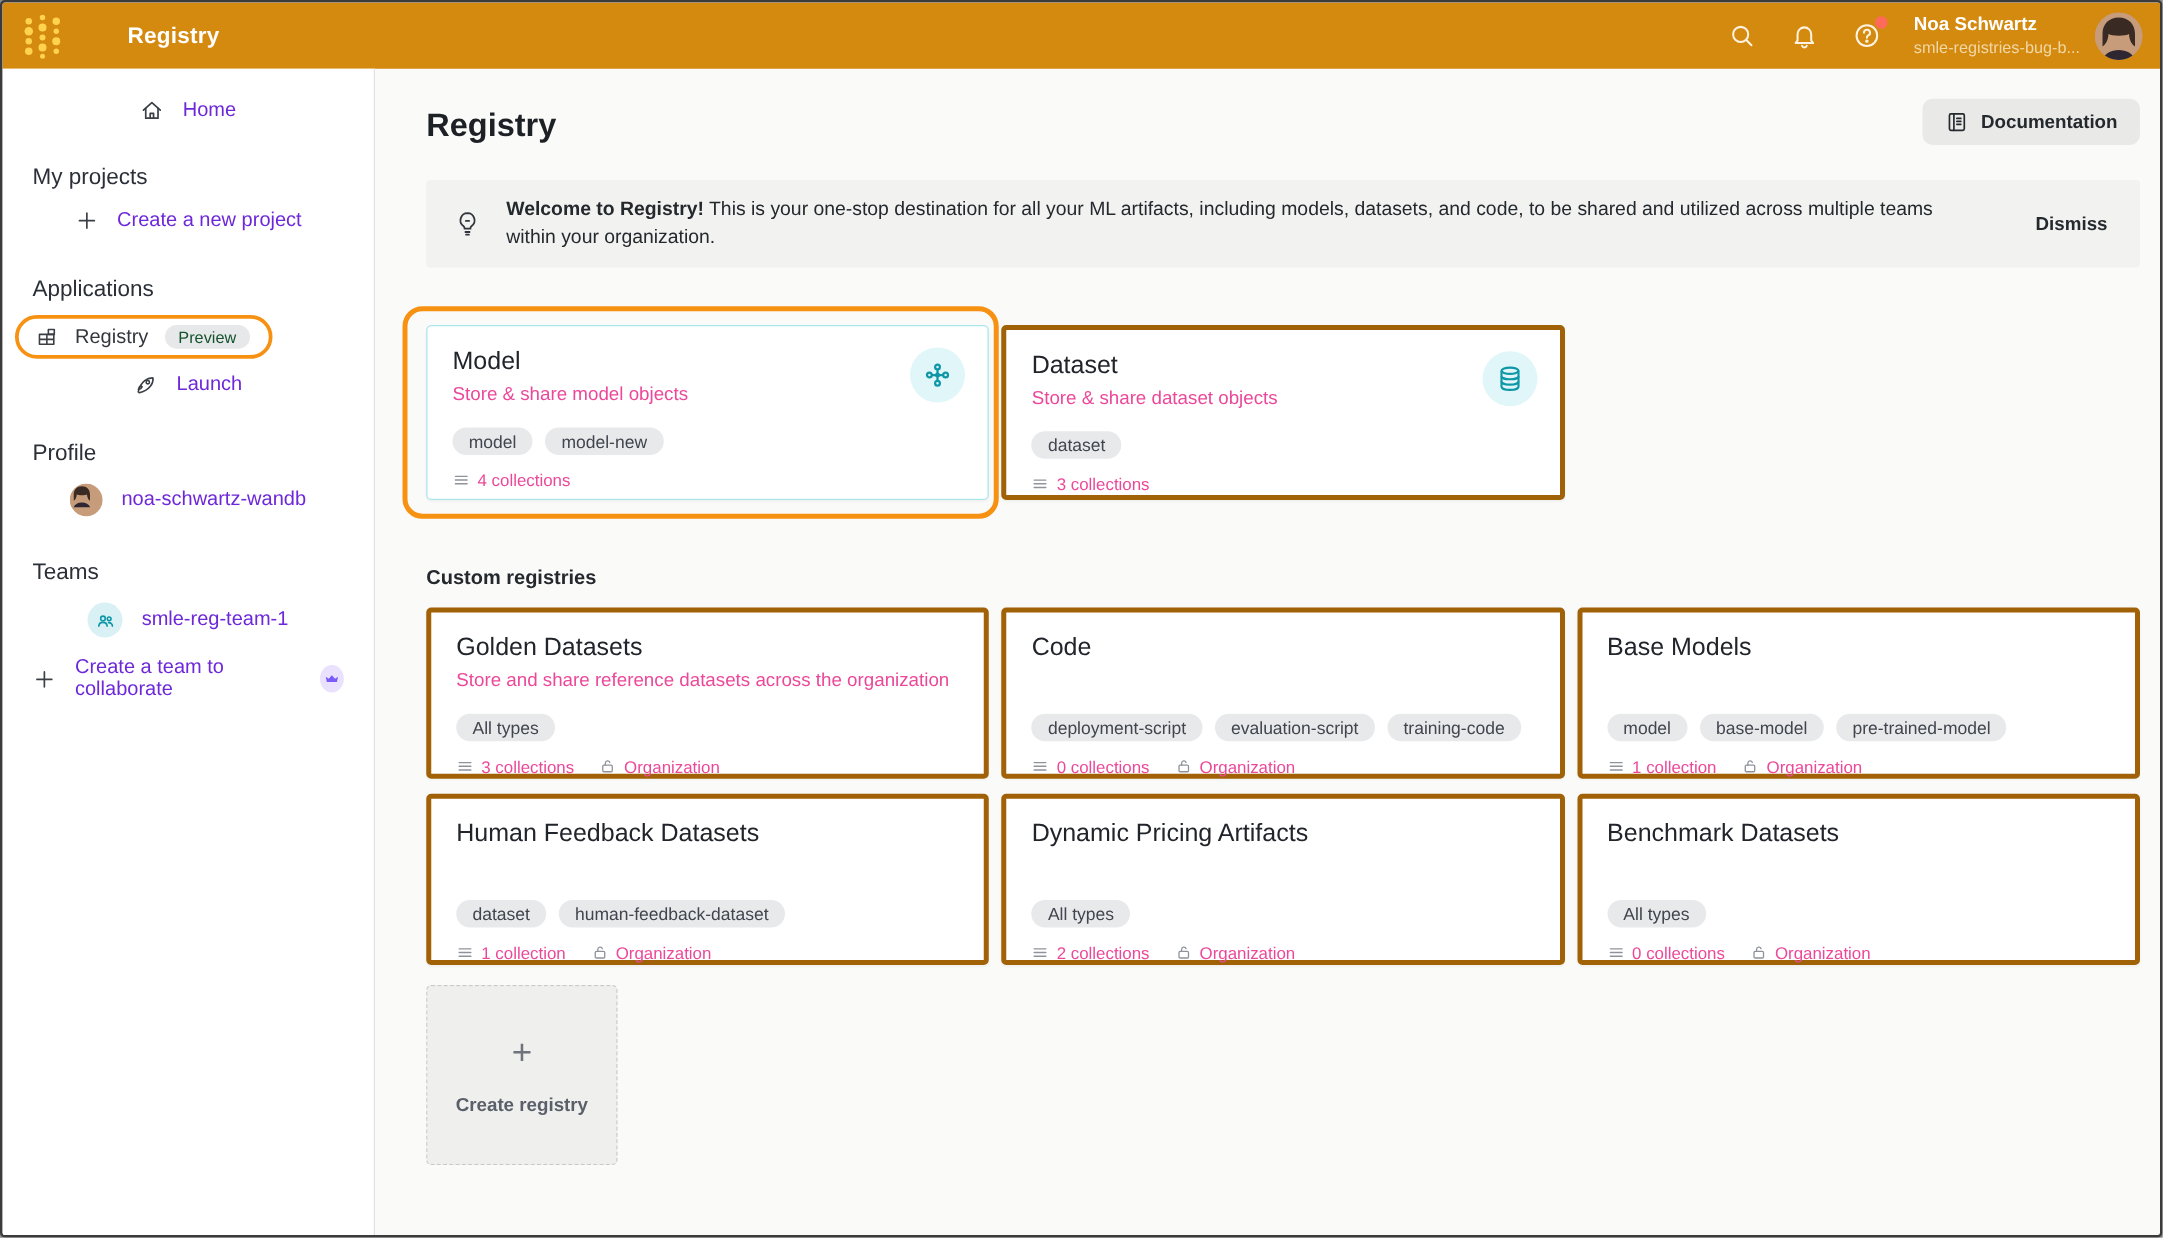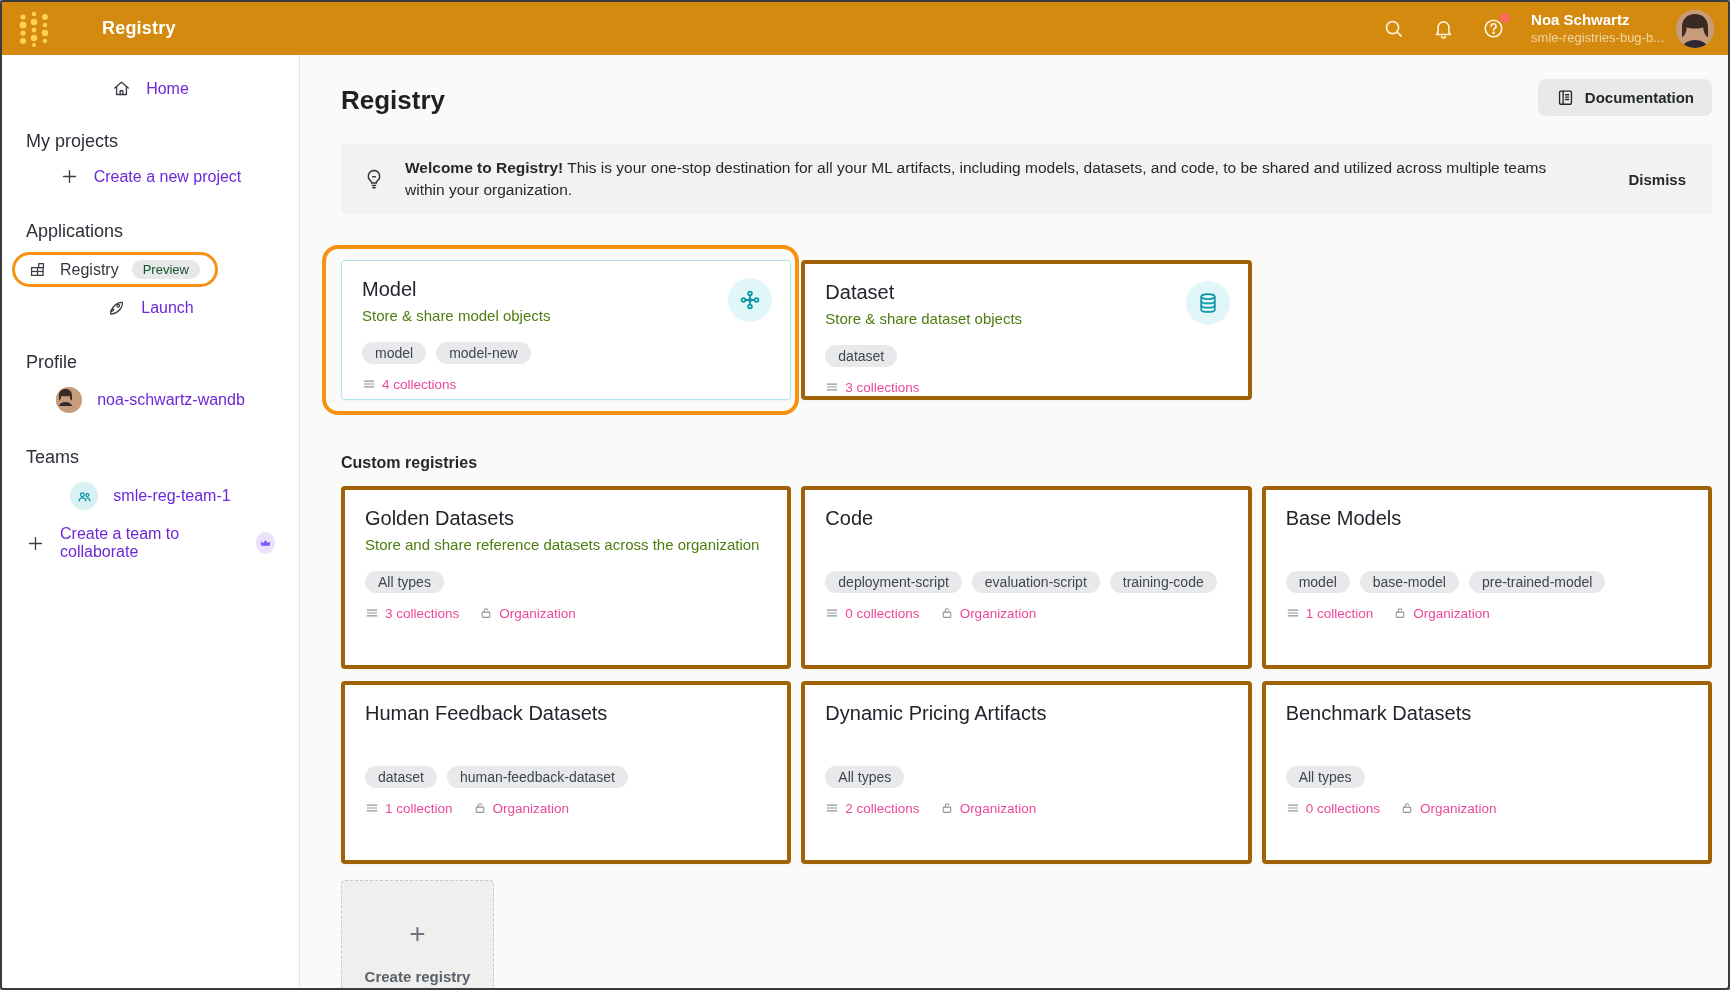--- a/index.html
+++ b/index.html
@@ -52,25 +52,25 @@
   .banner-bulb{flex:0 0 auto;margin-right:20px;color:#33373D;}
   .banner-bulb svg{width:22px;height:22px;display:block;}
   .banner-text{flex:1;font-size:15.5px;color:#24292E;line-height:1.45;padding-right:40px;}
   .banner-text b{font-weight:700;}
   .dismiss{flex:0 0 auto;font-size:15px;font-weight:600;color:#24292E;cursor:pointer;}
 
   
   .grid3{display:grid;grid-template-columns:repeat(3,1fr);gap:12px 10px;}
   .core-grid{margin-top:46px;}
   .card{position:relative;background:#fff;border:4px solid #a16207;border-radius:4px;box-shadow:0 1px 2px rgba(0,0,0,.04);box-sizing:border-box;padding:17px 20px;height:140px;cursor:pointer;}
-  .card.custom{height:183px;}
+  .card.custom{height:137px;}
   .card.model-card{border:1px solid #ABE6ED;}
   .card.highlighted::after{content:"";position:absolute;inset:-16px -9px -16px -20px;border:4px solid #F79112;border-radius:16px;pointer-events:none;}
   .card-title{font-size:20px;font-weight:500;color:#21252B;}
-  .card-sub{font-size:15px;color:#4d7c0f;margin-top:6px;min-height:22px;}
+  .card-sub{font-size:15px;color:#ec4899;margin-top:6px;min-height:22px;}
   .tag-row{margin-top:13px;display:flex;gap:10px;flex-wrap:wrap;}
   .tag{background:#E8E9EB;color:#40454E;font-size:14px;border-radius:12px;padding:3px 13px;}
   .card-foot{margin-top:13px;display:flex;align-items:flex-start;gap:6px;font-size:13.5px;color:#ec4899;}
   .card-foot svg{width:14px;height:14px;color:#8E939B;}
   .foot-gap{width:8px;}
   .icon-circle{position:absolute;top:17px;right:18px;width:44px;height:44px;border-radius:50%;background:#E0F6F9;display:flex;align-items:center;justify-content:center;}
   .icon-circle svg{width:24px;height:24px;color:#0E97A7;}
 
   .custom-heading{margin-top:54px;font-size:16px;font-weight:700;color:#24292E;}
   .custom-grid{margin-top:14px;}

